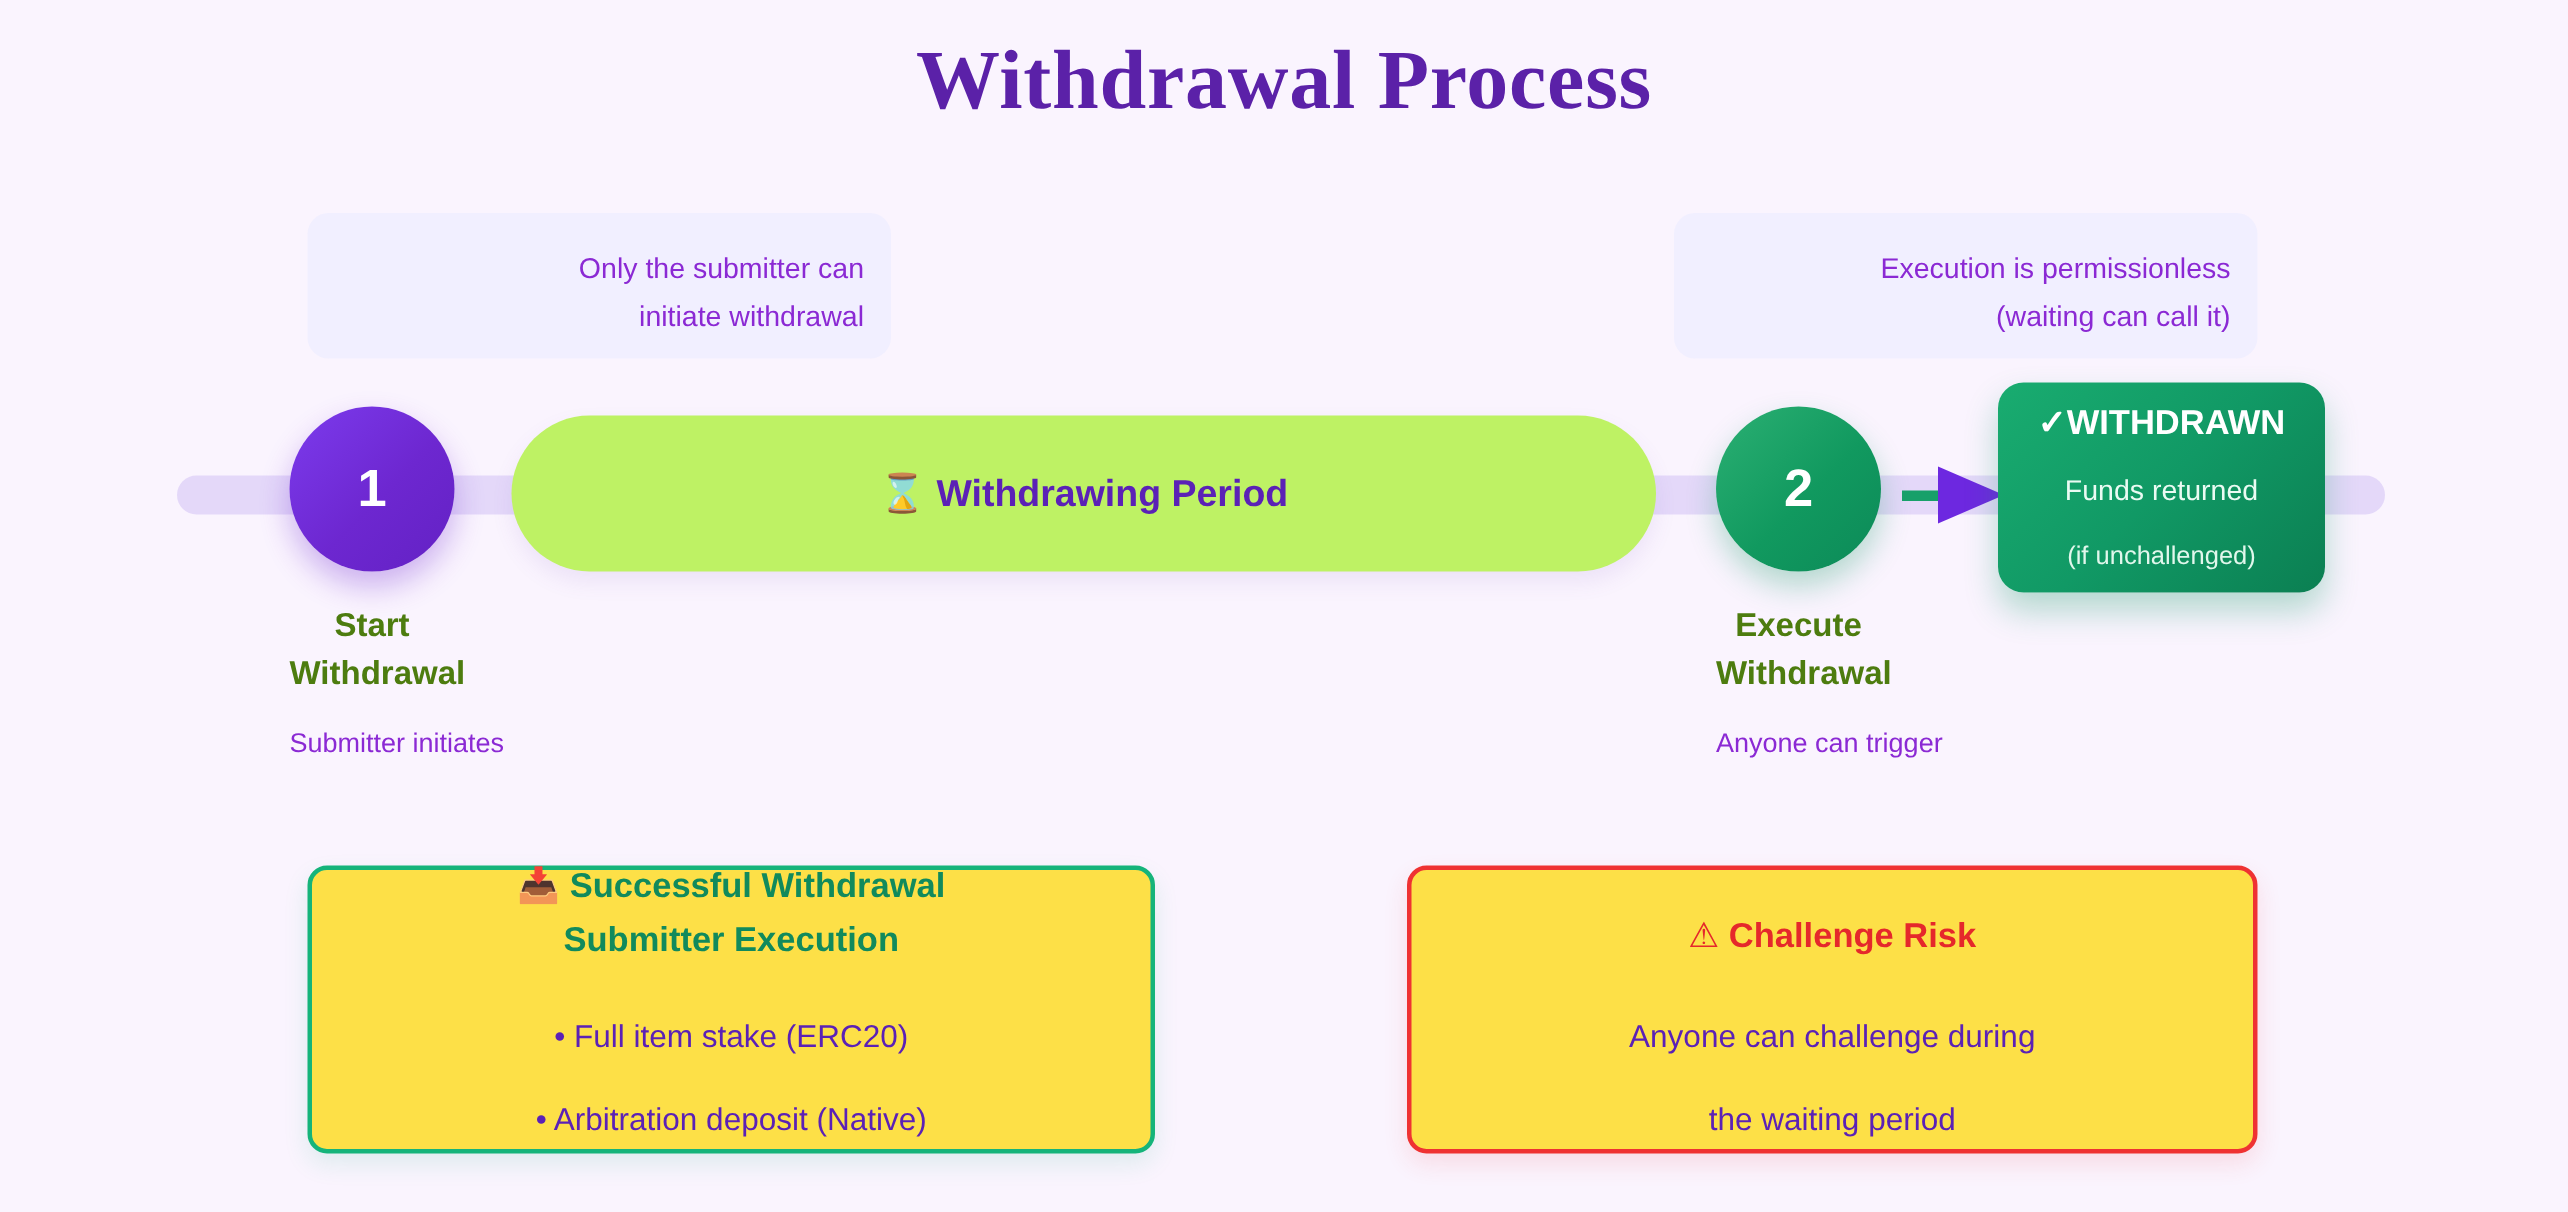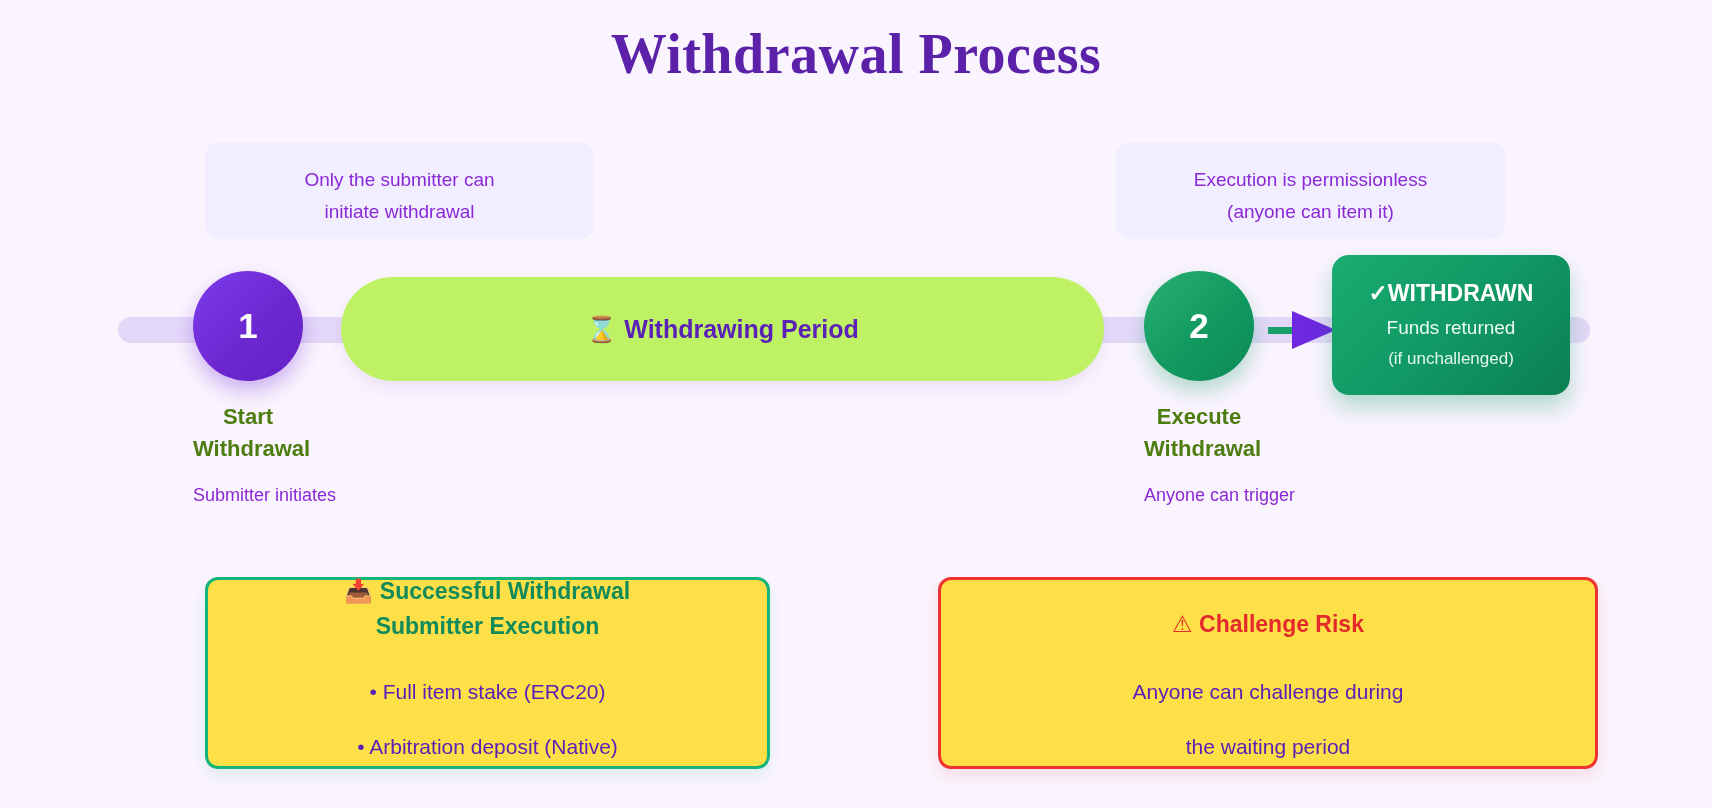--- a/index.html
+++ b/index.html
@@ -34,21 +34,21 @@
   }
 
   
   .callout {
     position: absolute;
     background: #f1efff;
     border-radius: 14px;
     color: #8b29d4;
     font-size: 19px;
     line-height: 32px;
-    text-align: center;
+    text-align: right;
     padding: 22px 18px 20px 18px;
     box-sizing: border-box;
   }
   #callout-left {
     left: 205px;
     top: 142px;
     width: 389px;
     height: 97px;
   }
   #callout-right {
@@ -164,31 +164,32 @@
     border-top: 19px solid transparent;
     border-bottom: 19px solid transparent;
     border-left: 44px solid #6d28e0;
   }
 
   
   #withdrawn-box {
     position: absolute;
     left: 1332px;
     top: 255px;
-    width: 238px;
+    width: 218px;
     height: 140px;
     border-radius: 17px;
     background: linear-gradient(135deg, #19ac70 0%, #119965 50%, #0b7f52 100%);
     box-shadow: 0 12px 22px rgba(17, 153, 101, 0.30);
     display: flex;
     flex-direction: column;
     align-items: center;
     justify-content: center;
     box-sizing: border-box;
     padding: 6px 10px;
+    gap: 12px;
   }
   #withdrawn-title {
     color: #ffffff;
     font-size: 23px;
     font-weight: bold;
     line-height: 30px;
     white-space: nowrap;
   }
   #withdrawn-sub1 {
     color: #eafbf3;
@@ -220,21 +221,21 @@
     left: 205px;
     top: 577px;
     width: 565px;
     height: 192px;
     border: 3px solid #15b47a;
     box-shadow: 0 7px 16px rgba(21, 180, 122, 0.12);
   }
   #card-risk {
     left: 938px;
     top: 577px;
-    width: 660px;
+    width: 567px;
     height: 192px;
     border: 3px solid #ef3232;
     box-shadow: 0 7px 16px rgba(239, 50, 50, 0.12);
   }
   .card-heading {
     font-size: 23px;
     font-weight: bold;
     line-height: 35px;
     text-align: center;
   }
@@ -265,21 +266,21 @@
 
   <div id="page-title">Withdrawal Process</div>
 
   <div class="callout" id="callout-left">
     <span class="line">Only the submitter can</span>
     <span class="line">initiate withdrawal</span>
   </div>
 
   <div class="callout" id="callout-right">
     <span class="line">Execution is permissionless</span>
-    <span class="line">(anyone can item it)</span>
+    <span class="line">(waiting can call it)</span>
   </div>
 
   <div id="timeline-track"></div>
 
   <div id="withdrawing-period-pill">
     <span id="withdrawing-period-label"><span class="emoji">⌛</span> <span>Withdrawing Period</span></span>
   </div>
 
   <div class="step" id="step-1">
     <div class="step-circle">1</div>

